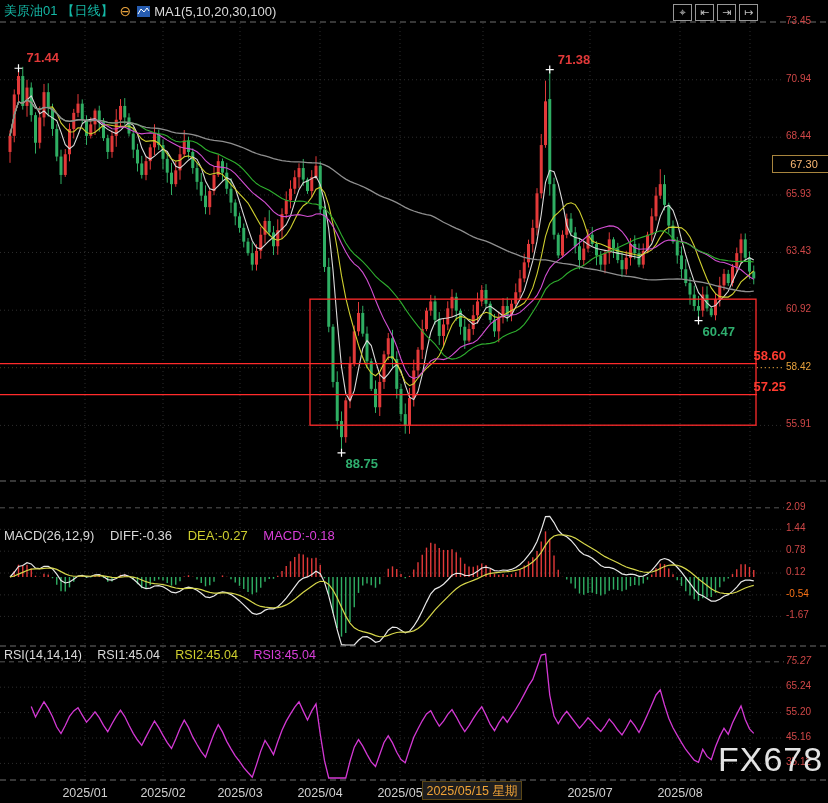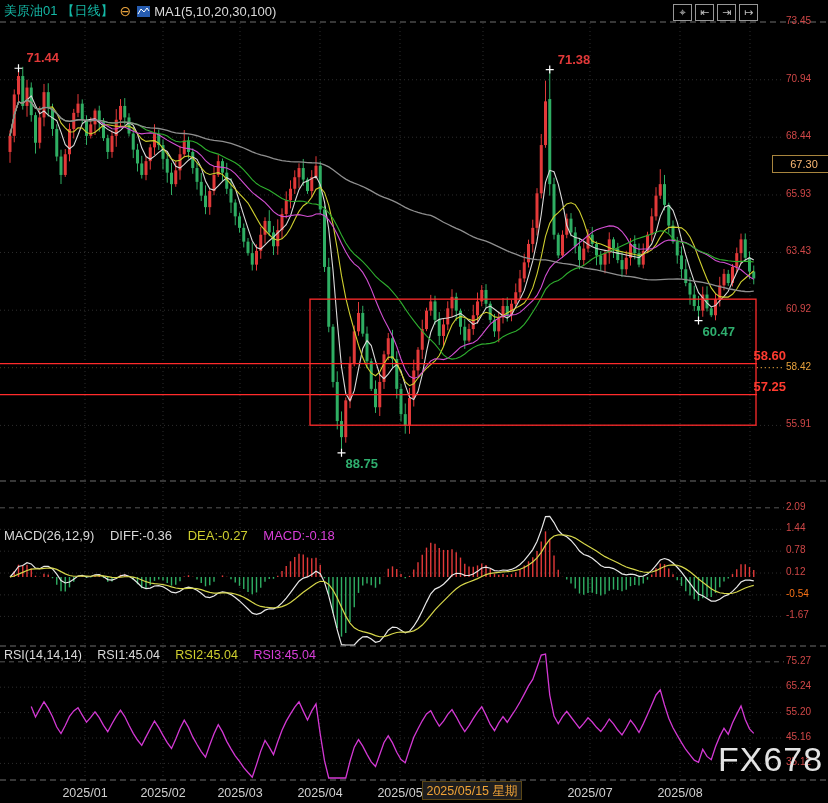--- a/index.html
+++ b/index.html
@@ -641,21 +641,21 @@
       <div class="tick" style="position: absolute; left: 786px; top: 244.46px; color: rgb(207, 71, 71);">63.43</div>
       <div class="tick" style="position: absolute; left: 786px; top: 302.19px; color: rgb(207, 71, 71);">60.92</div>
       <div class="tick" style="position: absolute; left: 786px; top: 359.69px; color: rgb(232, 162, 60);">58.42</div>
       <div class="tick" style="position: absolute; left: 786px; top: 417.42px; color: rgb(207, 71, 71);">55.91</div>
       <div class="tick" style="position: absolute; left: 786px; top: 499.821px; color: rgb(207, 71, 71);">2.09</div>
       <div class="tick" style="position: absolute; left: 786px; top: 521.336px; color: rgb(207, 71, 71);">1.44</div>
       <div class="tick" style="position: absolute; left: 786px; top: 543.182px; color: rgb(207, 71, 71);">0.78</div>
       <div class="tick" style="position: absolute; left: 786px; top: 565.028px; color: rgb(207, 71, 71);">0.12</div>
       <div class="tick" style="position: absolute; left: 786px; top: 586.874px; color: #f97316;">-0.54</div>
       <div class="tick" style="position: absolute; left: 786px; top: 608.389px; color: rgb(207, 71, 71);">-1.67</div>
-      <div class="tick" style="position: absolute; left: 786px; top: 653.822px; color: rgb(207, 71, 71);">75.27</div>
+      <div class="tick" style="position: absolute; left: 786px; top: 653.822px; color: rgb(207, 71, 71); font-style: italic;">75.27</div>
       <div class="tick" style="position: absolute; left: 786px; top: 679.198px; color: rgb(207, 71, 71);">65.24</div>
       <div class="tick" style="position: absolute; left: 786px; top: 704.599px; color: rgb(207, 71, 71);">55.20</div>
       <div class="tick" style="position: absolute; left: 786px; top: 730px; color: rgb(207, 71, 71);">45.16</div>
       <div class="tick" style="position: absolute; left: 786px; top: 755.401px; color: rgb(207, 71, 71);">35.12</div>
       <div class="lvl" style="position: absolute; top: 347.55px; color: rgb(255, 59, 48);">58.60</div>
       <div class="lvl" style="position: absolute; top: 378.6px; color: rgb(255, 59, 48);">57.25</div>
       <div class="ann" style="position: absolute; left: 26.5px; top: 50.23px; color: rgb(226, 57, 57);">71.44</div>
       <div class="ann" style="position: absolute; left: 557.75px; top: 51.61px; color: rgb(226, 57, 57);">71.38</div>
       <div class="ann" style="position: absolute; left: 345.5px; top: 455.79px; color: rgb(47, 174, 110);">88.75</div>
       <div class="ann" style="position: absolute; left: 702.5px; top: 323.54px; color: rgb(47, 174, 110);">60.47</div>

